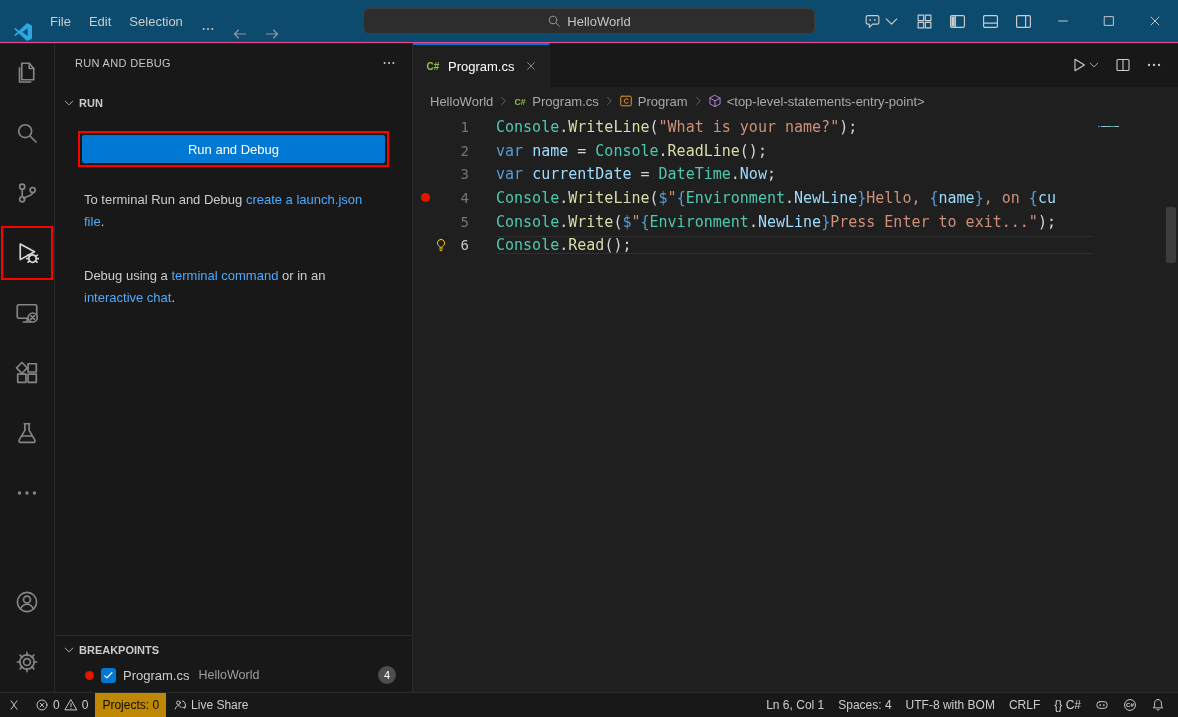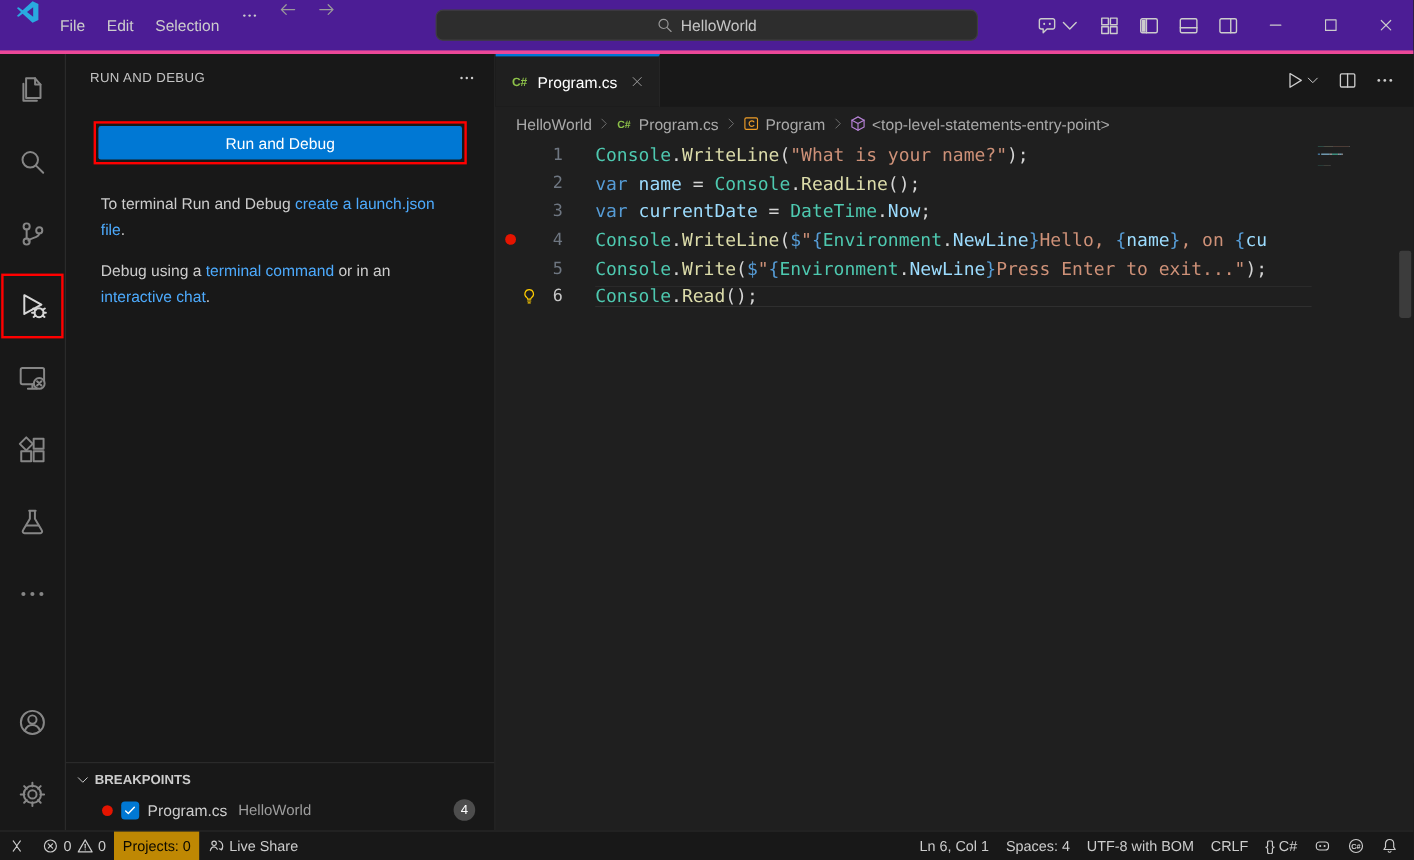--- a/index.html
+++ b/index.html
@@ -5,22 +5,22 @@
   *{margin:0;padding:0;box-sizing:border-box}
   html,body{width:1178px;height:717px;overflow:hidden;background:#1f1f1f;
     font-family:"Liberation Sans",sans-serif;color:#ccc;font-size:13px}
   .window{display:flex;flex-direction:column;width:1178px;height:717px}
 
   .icon{display:inline-flex;width:16px;height:16px;flex:none}
   .icon svg{width:100%;height:100%}
   .icon.xs{width:12px;height:12px}.icon.sm{width:14px;height:14px}.icon.lg{width:24px;height:24px}
 
   
-  .titlebar{flex:0 0 42px;background:#4c1d95;border-bottom:3px solid #ec4899;
-    display:flex;align-items:flex-start;position:relative}
+  .titlebar{flex:0 0 42px;background:#0c4a6e;border-bottom:1px solid #ec4899;
+    display:flex;align-items:flex-end;position:relative}
   .logo{margin:0 8px 0 13px;width:20px;height:20px}
   .menubar{display:flex;height:100%;align-items:center}
   .menu-item{padding:0 9px;color:#ccc;cursor:pointer;display:flex;align-items:center;height:26px;border-radius:5px}
   .nav-btn{color:#9a9a9a;padding:0 8px;display:flex;align-items:center;cursor:pointer}
   .searchbox{position:absolute;left:50%;top:8px;transform:translateX(-50%);
     width:452px;height:26px;background:#2d2d2d;border:1px solid #3e3e3e;border-radius:6px;
     display:flex;align-items:center;justify-content:center;gap:6px;color:#c5c5c5;cursor:pointer}
   .searchbox .icon{color:#9a9a9a}
   .tb-right{margin-left:auto;display:flex;align-items:center;height:100%}
   .tb-btn{display:flex;align-items:center;gap:2px;padding:0 8px;height:100%;color:#ccc;cursor:pointer}
@@ -44,21 +44,21 @@
   .sb-header .icon{color:#ccc;cursor:pointer}
   .section-header{display:flex;align-items:center;gap:4px;padding:0 8px;height:24px;
     font-size:11px;font-weight:bold;color:#ccc;cursor:pointer}
   .section-header .icon{color:#ccc}
   .sidebar .section-header.run{margin-top:8px}
   .run-btn-wrap{position:relative;margin:20px 27px 0}
   .run-btn{display:block;width:100%;height:28px;background:#0078d4;color:#fff;border:none;
     border-radius:2px;font-size:13px;font-family:inherit;cursor:pointer}
   .run-btn-wrap .annot{position:absolute;inset:-4px;border:2px solid #f00;pointer-events:none}
   .sb-text{font-size:13px;line-height:22px;color:#ccc;margin:26px 24px 0 29px;max-width:280px}
-  .sb-text + .sb-text{margin-top:12px}
+  .sb-text + .sb-text{margin-top:32px}
   .link{color:#4daafc;cursor:pointer;text-decoration:none}
   .bp-section{margin-top:auto;border-top:1px solid #2a2a2a;padding:2px 0 4px}
   .bp-row{display:flex;align-items:center;height:26px;padding:0 16px 0 30px;gap:7px}
   .bp-dot{width:9px;height:9px;border-radius:50%;background:#e51400;flex:none}
   .bp-check{width:15px;height:15px;background:#0078d4;border-radius:3px;display:flex;
     align-items:center;justify-content:center;color:#fff;cursor:pointer;flex:none}
   .bp-check .icon{width:11px;height:11px}
   .bp-file{color:#ccc}
   .bp-folder{color:#9d9d9d;font-size:12.5px;margin-left:2px;overflow:hidden;white-space:nowrap}
   .bp-badge{margin-left:auto;min-width:18px;height:18px;border-radius:50%;background:#4d4d4d;
@@ -336,20 +336,28 @@
         <span class="sb-title">RUN AND DEBUG</span>
         <span class="icon sm">
             <svg viewBox="0 0 16 16" fill="none" stroke="currentColor" stroke-width="1.1" stroke-linecap="round" stroke-linejoin="round">
               <circle cx="3" cy="8" r="1.15" fill="currentColor" stroke="none"></circle>
               <circle cx="8" cy="8" r="1.15" fill="currentColor" stroke="none"></circle>
               <circle cx="13" cy="8" r="1.15" fill="currentColor" stroke="none"></circle>
             </svg>
           </span>
       </div>
 
+      <div class="section-header run">
+        <span class="icon xs">
+            <svg viewBox="0 0 16 16" fill="none" stroke="currentColor" stroke-width="1.1" stroke-linecap="round" stroke-linejoin="round">
+              <path d="M3 5.5 8 10.5 13 5.5"></path>
+            </svg>
+          </span>
+        <span>RUN</span>
+      </div>
 
       <div class="run-btn-wrap">
         <button class="run-btn">Run and Debug</button>
         <span class="annot"></span>
       </div>
 
       <p class="sb-text"><span>To terminal Run and Debug </span><a class="link">create a launch.json file</a><span>.</span></p>
 
       <p class="sb-text"><span>Debug using a </span><a class="link">terminal command</a><span> or in an </span><a class="link">interactive chat</a><span>.</span></p>
 

